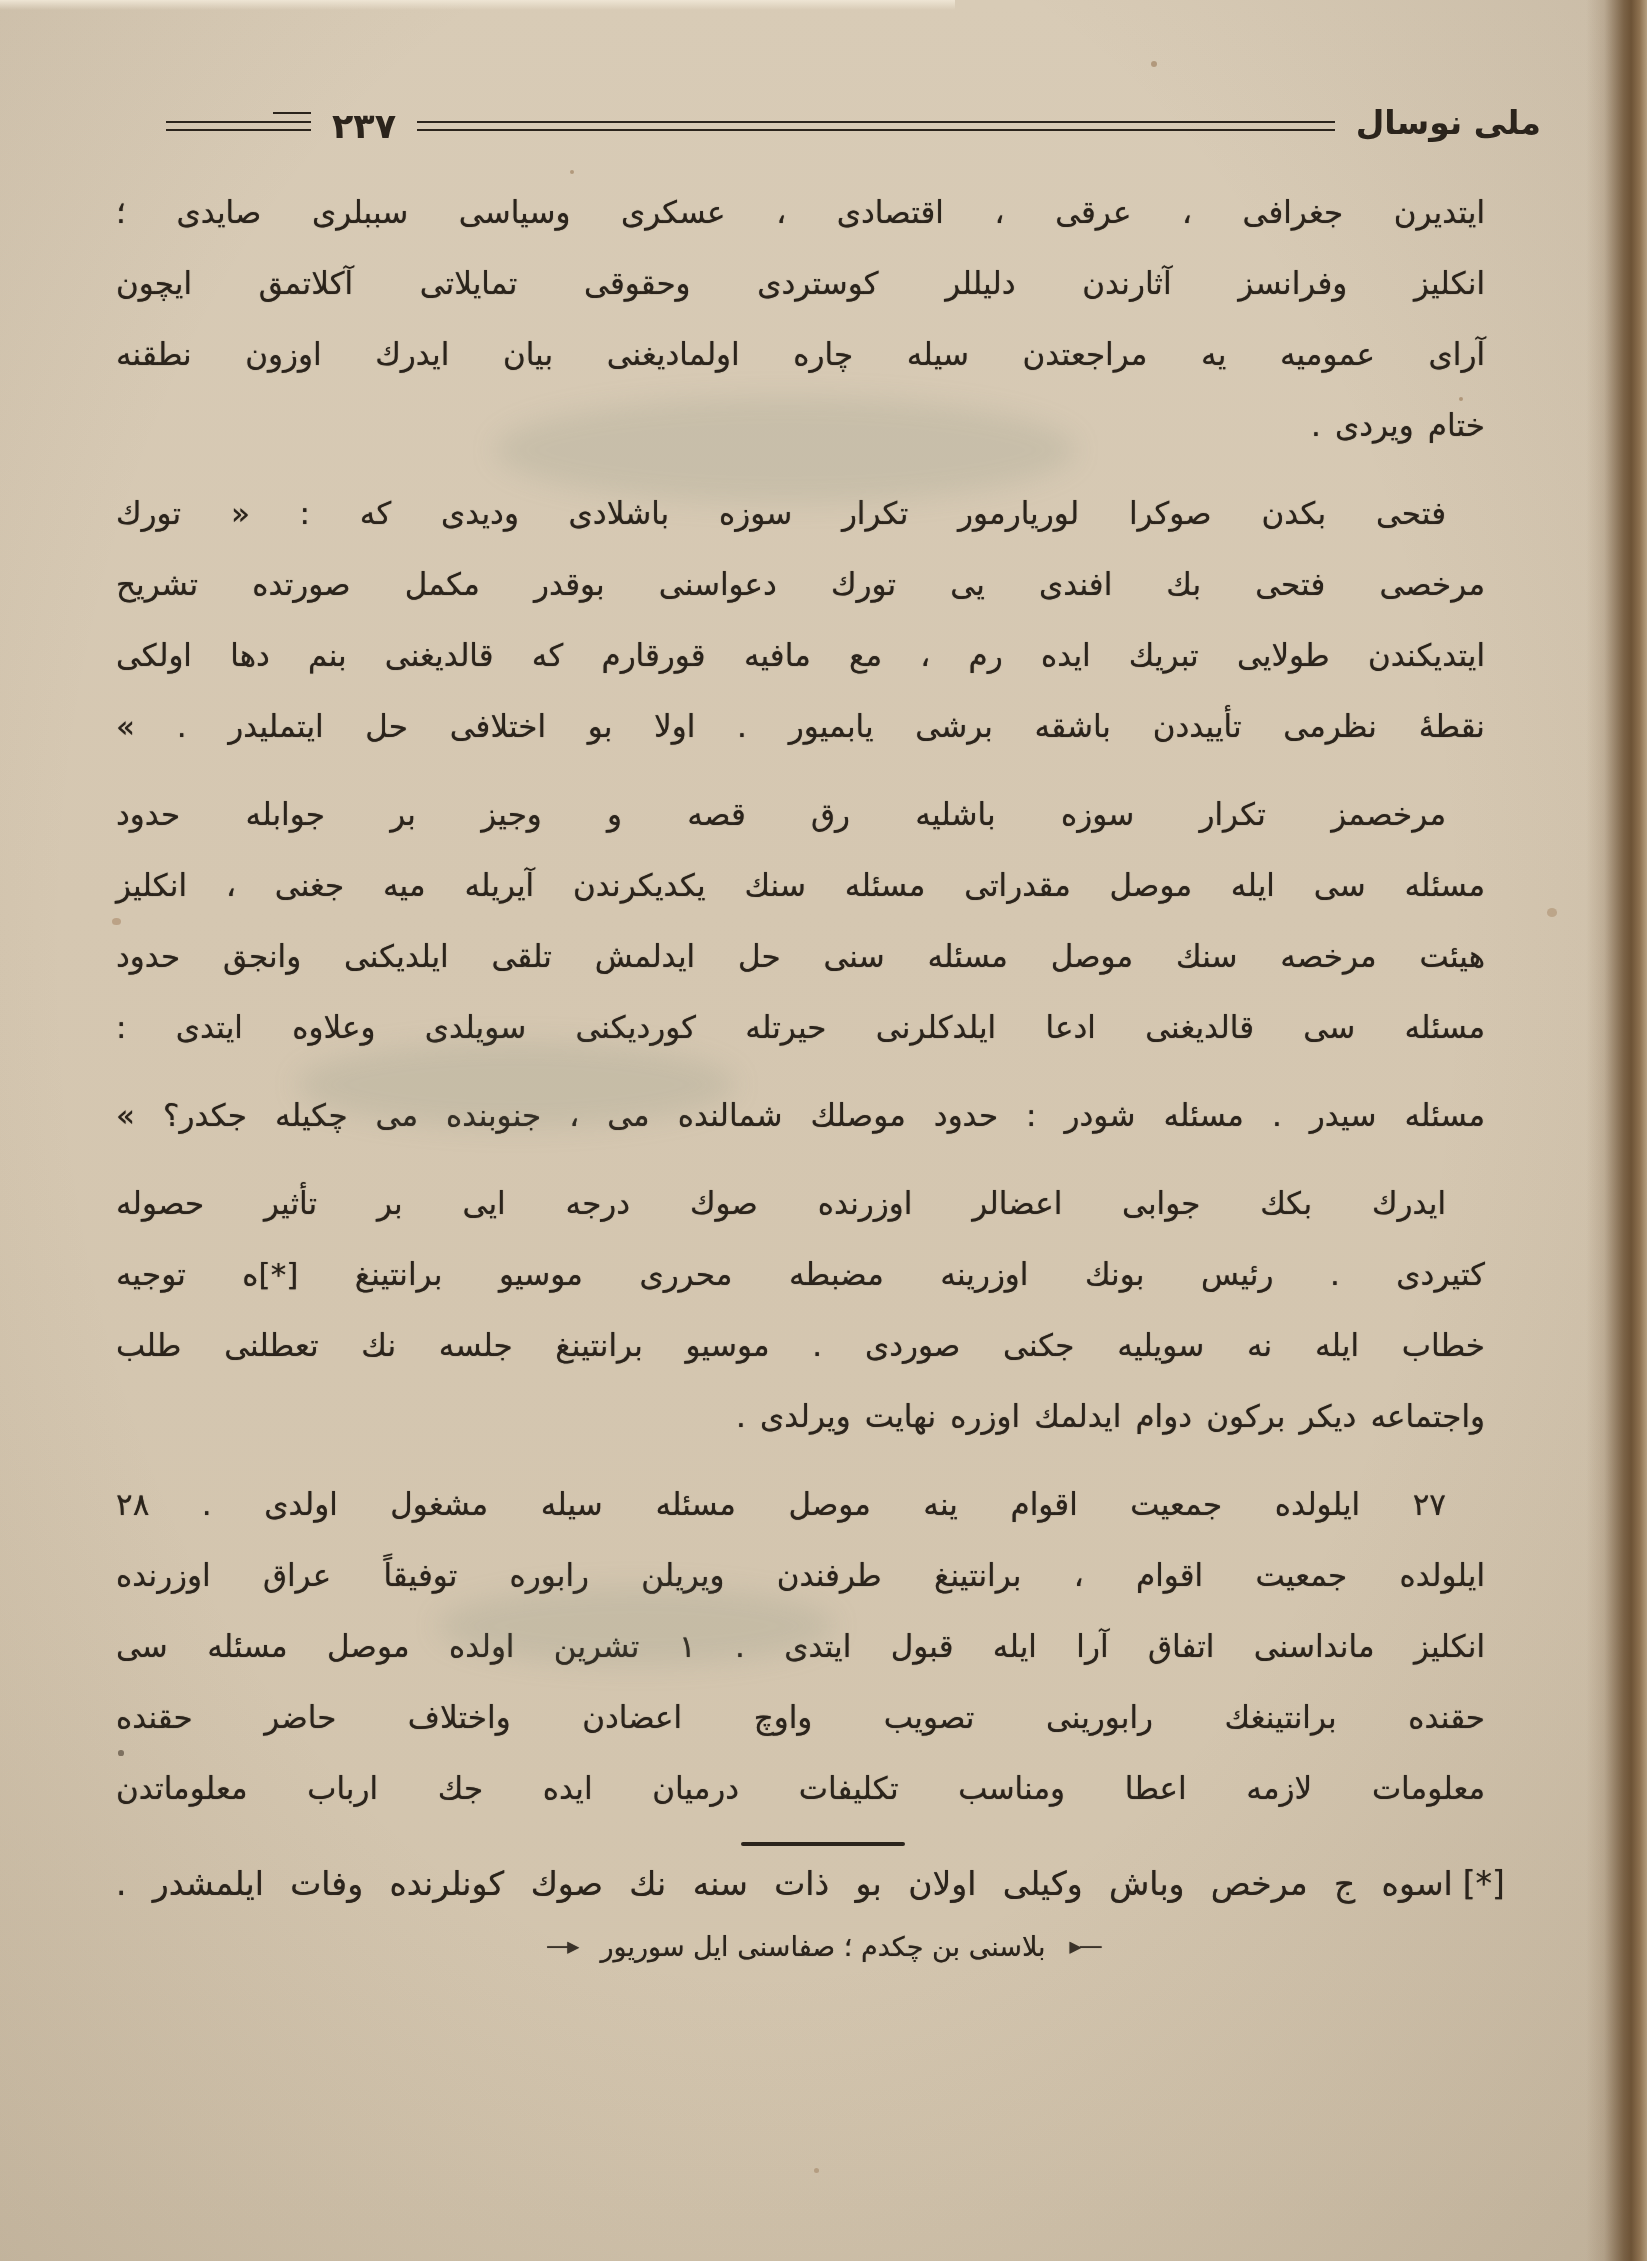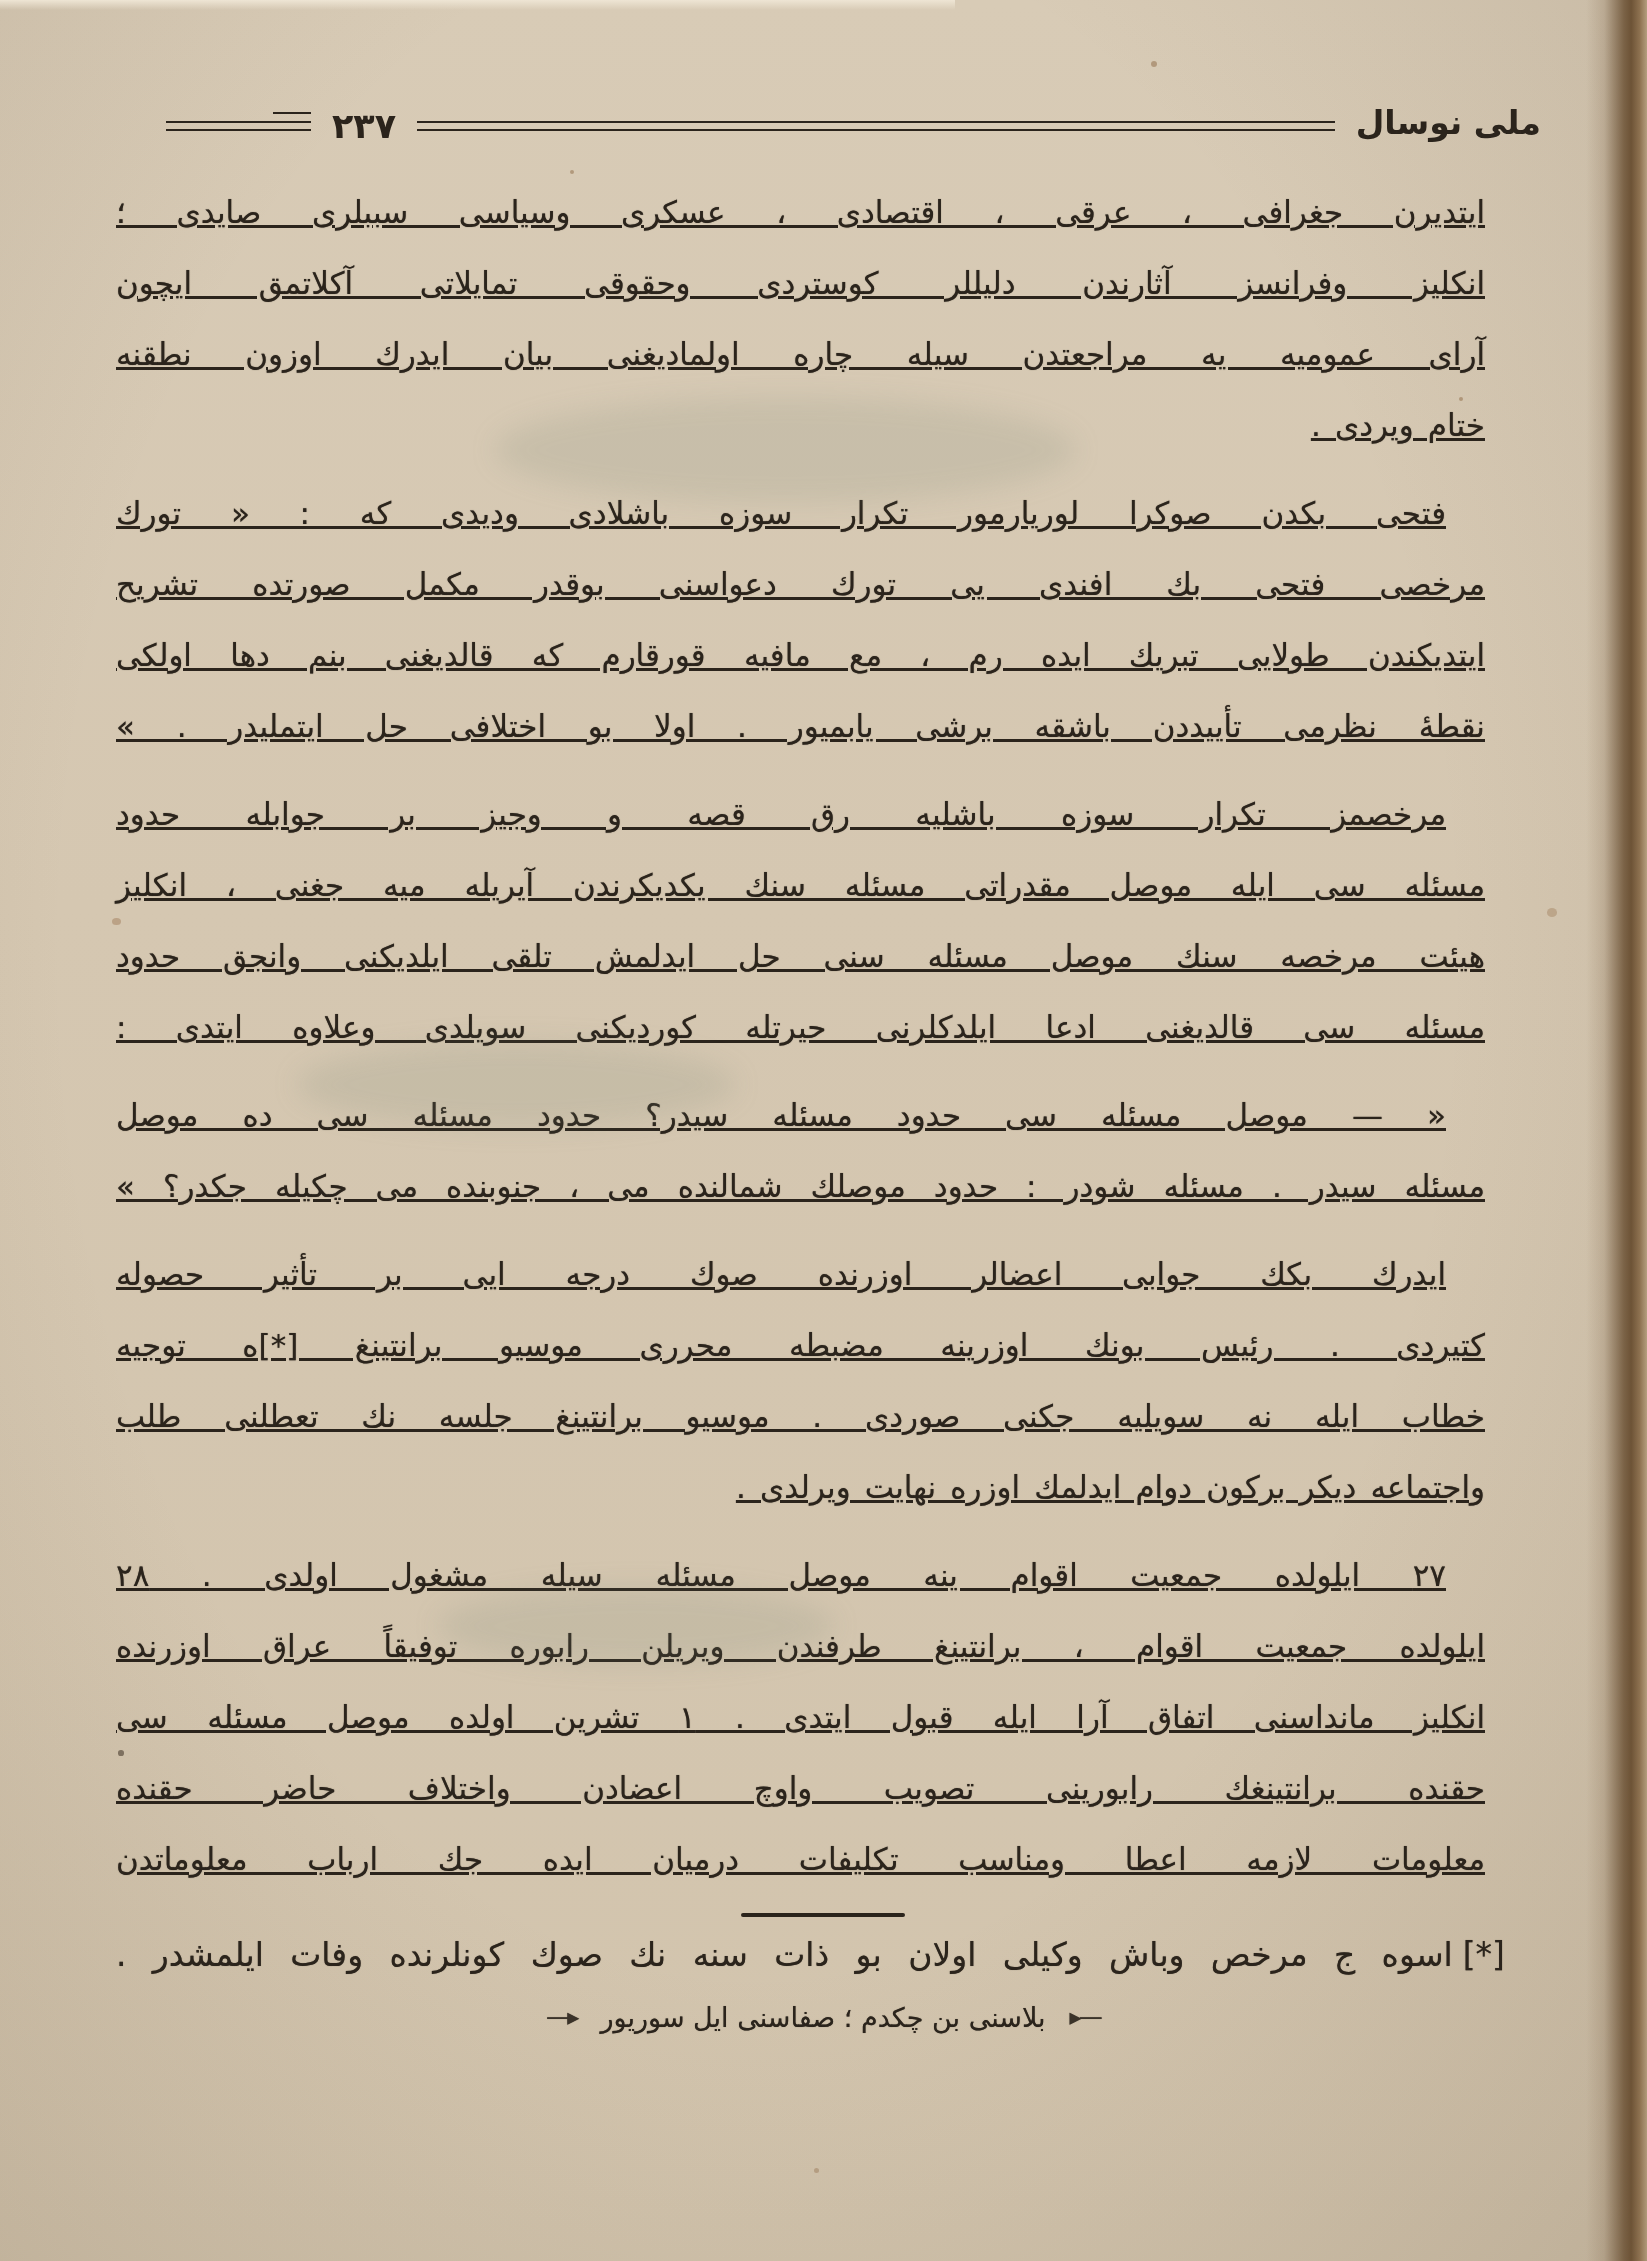--- a/index.html
+++ b/index.html
@@ -70,21 +70,20 @@
   .content{
     padding:31px 162px 0 117px;
   }
   .para{margin:0 0 17px 0;}
   .l{
     font-size:31px;line-height:71px;
     text-align:justify;text-align-last:justify;
     word-spacing:4.3px;
     text-shadow:0 0 0.9px rgba(43,36,28,0.75);
     white-space:normal;
-    text-decoration:underline;
   }
   .ind{text-indent:39px;}
   .end{text-align:right;text-align-last:right;}
 
   
   .footnote-separator{
     width:164px;height:3.5px;background:#2b241c;border-radius:2.1px;
     margin:18.4px auto 10px auto;
   }
   .footnote{
@@ -135,21 +134,20 @@
     </div>
 
     <div class="para">
       <div class="l ind">مرخصمز تكرار سوزه باشليه رق قصه و وجيز بر جوابله حدود</div>
       <div class="l">مسئله سى ايله موصل مقدراتى مسئله سنك يكديكرندن آيريله ميه جغنى ، انكليز</div>
       <div class="l">هيئت مرخصه سنك موصل مسئله سنى حل ايدلمش تلقى ايلديكنى وانجق حدود</div>
       <div class="l">مسئله سى قالديغنى ادعا ايلدكلرنى حيرتله كورديكنى سويلدى وعلاوه ايتدى :</div>
     </div>
 
     <div class="para">
-      <div class="l ind">« — موصل مسئله سى حدود مسئله سيدر؟ حدود مسئله سى ده موصل</div>
       <div class="l">مسئله سيدر . مسئله شودر : حدود موصلك شمالنده مى ، جنوبنده مى چكيله جكدر؟ »</div>
     </div>
 
     <div class="para">
       <div class="l ind">ايدرك بكك جوابى اعضالر اوزرنده صوك درجه ايى بر تأثير حصوله</div>
       <div class="l">كتيردى . رئيس بونك اوزرينه مضبطه محررى موسيو برانتينغ [*]ه توجيه</div>
       <div class="l">خطاب ايله نه سويليه جكنى صوردى . موسيو برانتينغ جلسه نك تعطلنى طلب</div>
       <div class="l end">واجتماعه ديكر بركون دوام ايدلمك اوزره نهايت ويرلدى .</div>
     </div>
 

